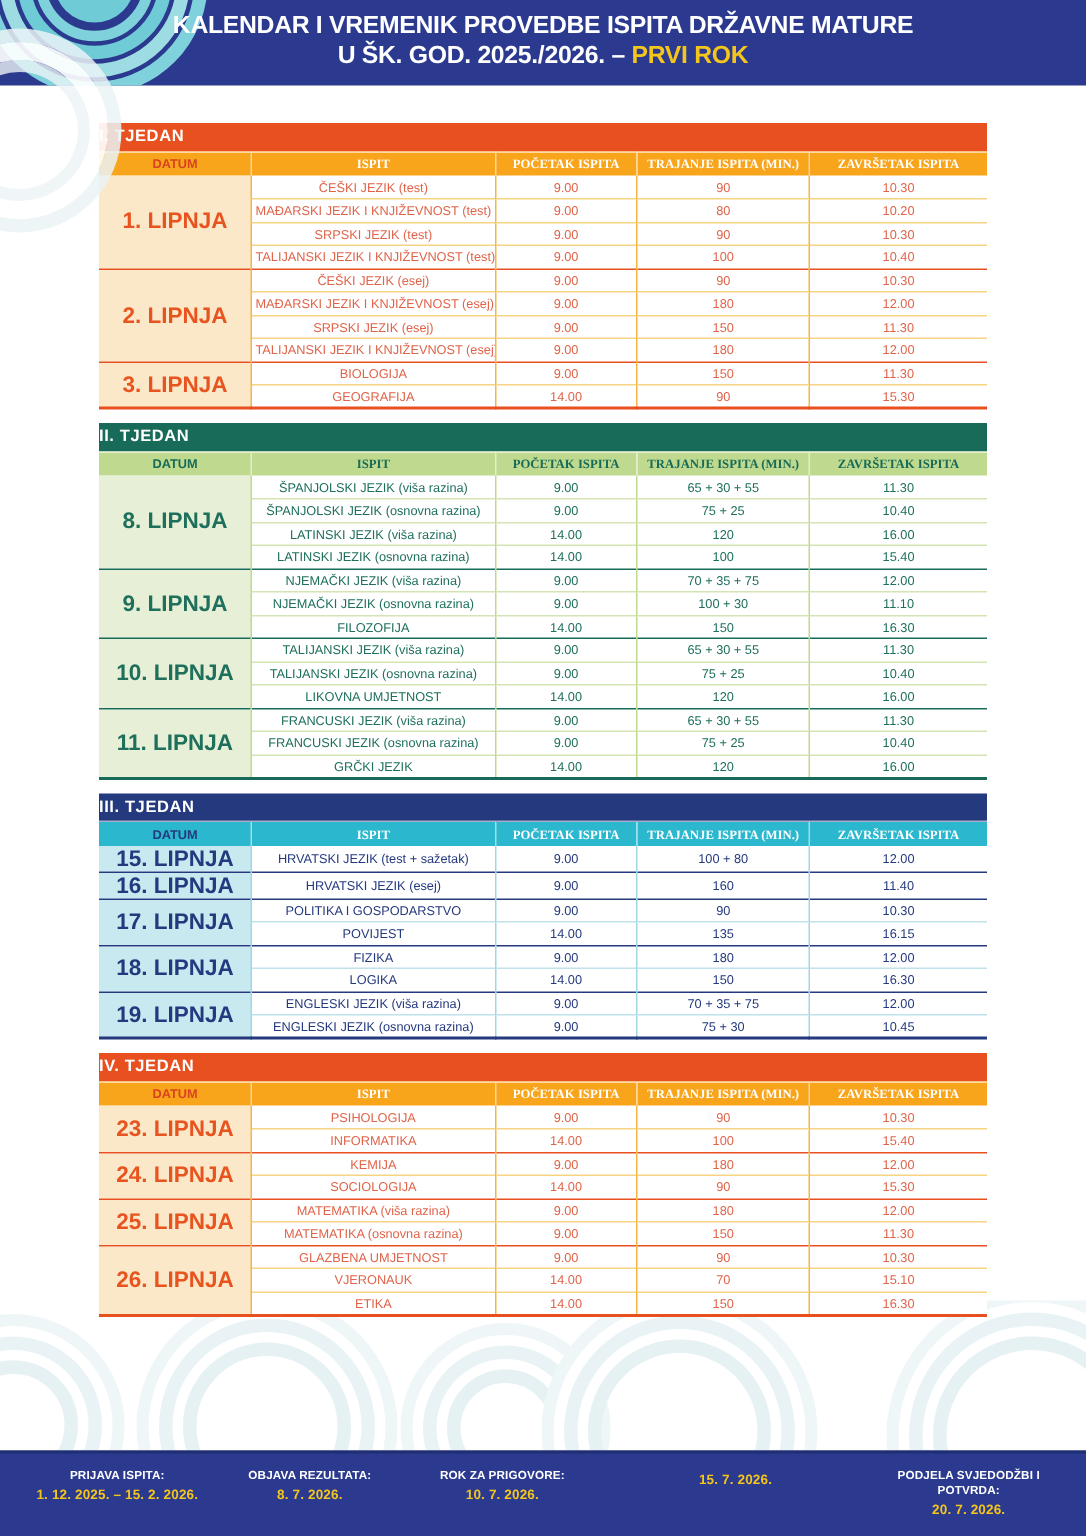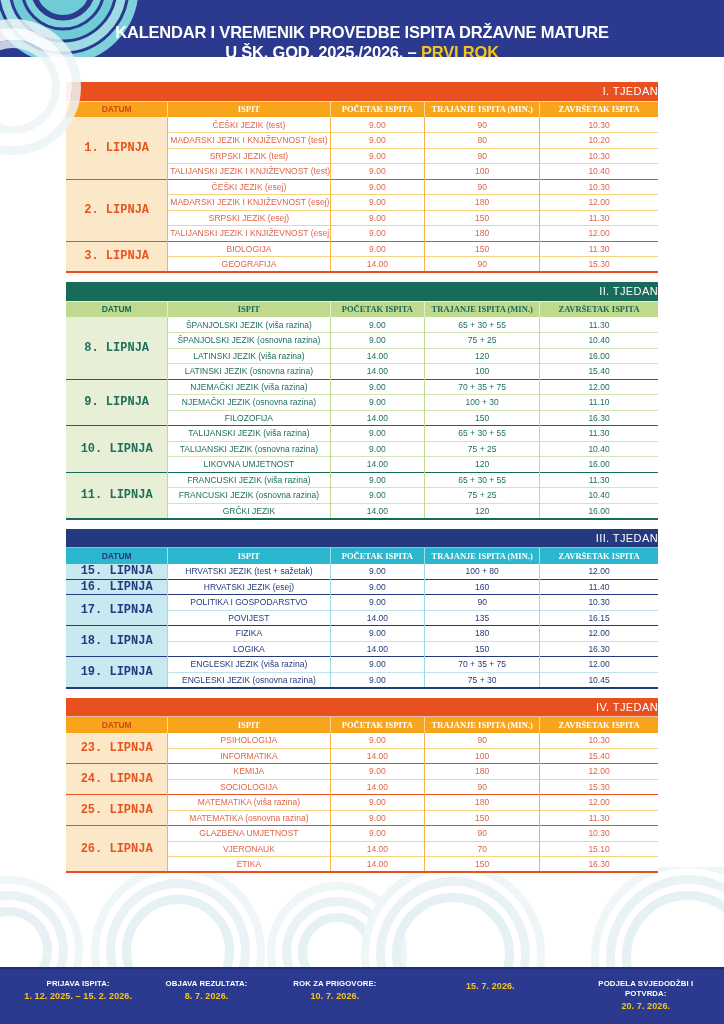--- a/index.html
+++ b/index.html
@@ -16,21 +16,21 @@
     position: relative;
     height: 57px;
     background: var(--navy_header, #2B3A8E);
     overflow: hidden;
     z-index: 2;
   }
   .topbar-titles {
     position: relative;
     z-index: 3;
     text-align: center;
-    padding-top: 22px;
+    padding-top: 7px;
     color: #ffffff;
     font-weight: bold;
     font-size: 16.5px;
     line-height: 20px;
     letter-spacing: -0.2px;
   }
   .hl { color: var(--yellow_accent, #F3C51D); }
 
   
   .page-ring {
@@ -63,22 +63,22 @@
   .c-ispit { width: 27.4%; }
   .c-pocetak { width: 16%; }
   .c-trajanje { width: 19.4%; }
   .c-zavrsetak { width: 20%; }
 
   .week-title {
     height: 19px;
     background: var(--strong);
     color: #ffffff;
     font-size: 11px;
-    font-weight: normal;
-    text-align: right;
+    font-weight: bold;
+    text-align: left;
     letter-spacing: 0.4px;
   }
   .header-row th {
     height: 16px;
     background: var(--head);
     color: var(--headtxt);
     font-size: 8.5px;
     font-weight: bold;
     text-align: center;
     border-top: 1px solid rgba(255,255,255,0.6);
@@ -99,22 +99,21 @@
   tbody tr:first-child td { border-top: none; }
   tbody tr.group-start td { border-top: 1.5px solid var(--strong); }
   tbody tr:first-child.group-start td { border-top: none; }
   td.exam-cell, td.time-cell, td.duration-cell, td.end-cell {
     border-left: 1px solid var(--vert);
   }
   td.date-cell {
     background: var(--datebg);
     color: var(--datetxt);
     font-weight: bold;
-    font-size: 12px;
-    font-family: Liberation Mono, monospace;
+    font-size: 15px;
   }
 
   
   .theme-orange {
     --strong: var(--orange_title, #E8511F);
     --head: var(--amber_header, #F9A51B);
     --headtxt: #ffffff;
     --datumtxt: #D8431F;
     --datebg: var(--peach_date, #FBE8C8);
     --datetxt: #E8541F;

